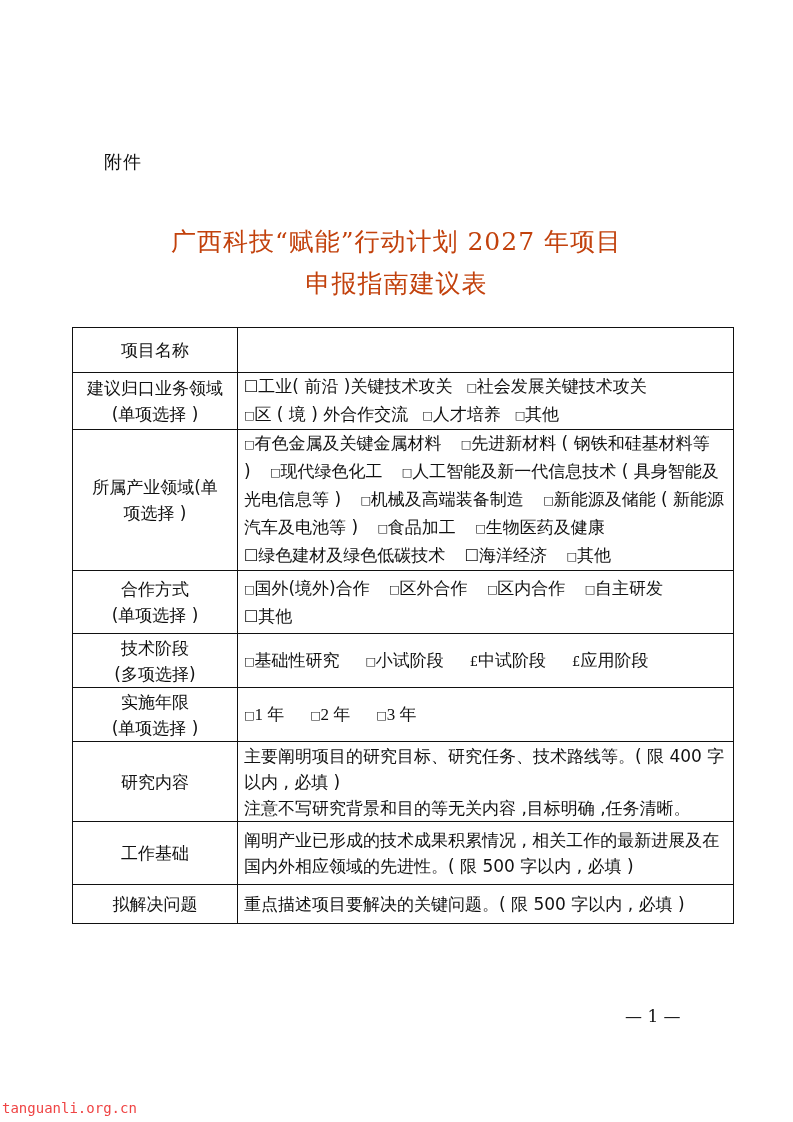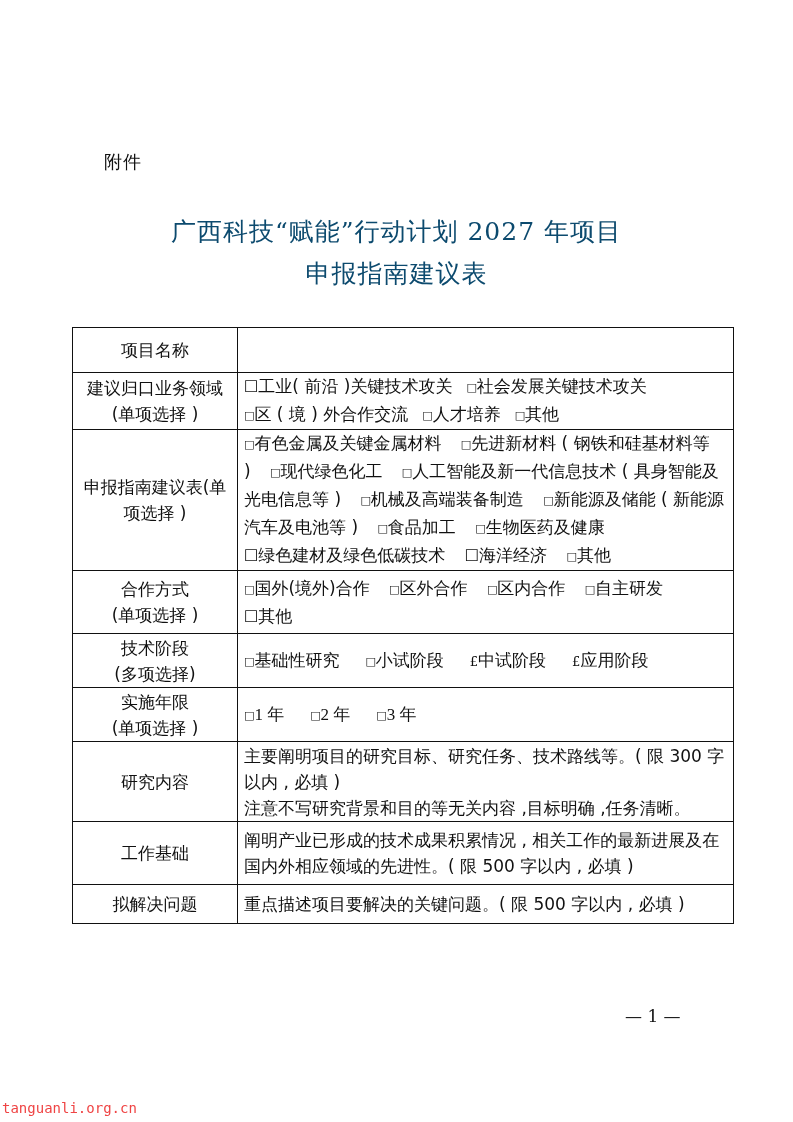--- a/index.html
+++ b/index.html
@@ -8,21 +8,21 @@
     font-family: "DejaVu Sans", "Liberation Sans", sans-serif;
     color: #111111;
   }
   .attachment {
     position: absolute; left: 104px; top: 150px;
     font-size: 18px; letter-spacing: 1px;
   }
   .title {
     position: absolute; left: 0; width: 793px; text-align: center;
     font-family: "DejaVu Serif", "Liberation Serif", serif;
-    font-size: 25px; letter-spacing: 1px; color: #0c4a6e;
+    font-size: 25px; letter-spacing: 1px; color: #c2410c; margin-top: 10px;
   }
   .title.l1 { top: 215px; }
   .title.l2 { top: 257px; }
   table.form {
     position: absolute; left: 72px; top: 327px;
     width: 662px; border-collapse: collapse;
     font-size: 17px; line-height: 26px;
   }
   table.form td {
     border: 1.5px solid #111;
@@ -73,21 +73,21 @@
       <div>建议归口业务领域</div>
       <div>(单项选择 )</div>
     </td>
     <td class="value">
       <span class="opt"><span class="box big">☐</span><span>工业( 前沿 )关键技术攻关</span></span><span class="opt"><span class="box small">□</span><span>社会发展关键技术攻关</span></span><span class="opt"><span class="box small">□</span><span>区 ( 境 ) 外合作交流</span></span><span class="opt"><span class="box small">□</span><span>人才培养</span></span><span class="opt"><span class="box small">□</span><span>其他</span></span>
     </td>
   </tr>
 
   <tr style="height:134px">
     <td class="label">
-      <div>申报指南建议表(单</div>
+      <div>所属产业领域(单</div>
       <div>项选择 )</div>
     </td>
     <td class="value">
       <span class="opt"><span class="box small">□</span><span>有色金属及关键金属材料</span></span> <span class="opt"><span class="box small">□</span><span style="white-space:normal">先进新材料 ( 钢铁和硅基材料等 )</span></span> <span class="opt"><span class="box small">□</span><span>现代绿色化工</span></span> <span class="opt" style="white-space:normal"><span class="box small">□</span><span>人工智能及新一代信息技术 ( 具身智能及光电信息等 )</span></span> <span class="opt"><span class="box small">□</span><span>机械及高端装备制造</span></span> <span class="opt" style="white-space:normal"><span class="box small">□</span><span>新能源及储能 ( 新能源汽车及电池等 )</span></span> <span class="opt"><span class="box small">□</span><span>食品加工</span></span> <span class="opt" style="white-space:normal"><span class="box small">□</span><span>生物医药及健康</span></span> <span class="opt"><span class="box big">☐</span><span>绿色建材及绿色低碳技术</span></span> <span class="opt"><span class="box big">☐</span><span>海洋经济</span></span> <span class="opt"><span class="box small">□</span><span>其他</span></span>
     </td>
   </tr>
 
   <tr style="height:63px">
     <td class="label">
       <div>合作方式</div>
@@ -114,21 +114,21 @@
       <div>(单项选择 )</div>
     </td>
     <td class="value">
       <span class="opt" style="margin-right:26px"><span class="box small">□</span><span class="num">1 年</span></span><span class="opt" style="margin-right:26px"><span class="box small">□</span><span class="num">2 年</span></span><span class="opt"><span class="box small">□</span><span class="num">3 年</span></span>
     </td>
   </tr>
 
   <tr style="height:80px">
     <td class="label">研究内容</td>
     <td class="value">
-      <div>主要阐明项目的研究目标、研究任务、技术路线等。( 限 300 字以内 , 必填 )</div>
+      <div>主要阐明项目的研究目标、研究任务、技术路线等。( 限 400 字以内 , 必填 )</div>
       <div>注意不写研究背景和目的等无关内容 ,目标明确 ,任务清晰。</div>
     </td>
   </tr>
 
   <tr style="height:63px">
     <td class="label">工作基础</td>
     <td class="value">
       <div>阐明产业已形成的技术成果积累情况 , 相关工作的最新进展及在国内外相应领域的先进性。( 限 500 字以内 , 必填 )</div>
     </td>
   </tr>

